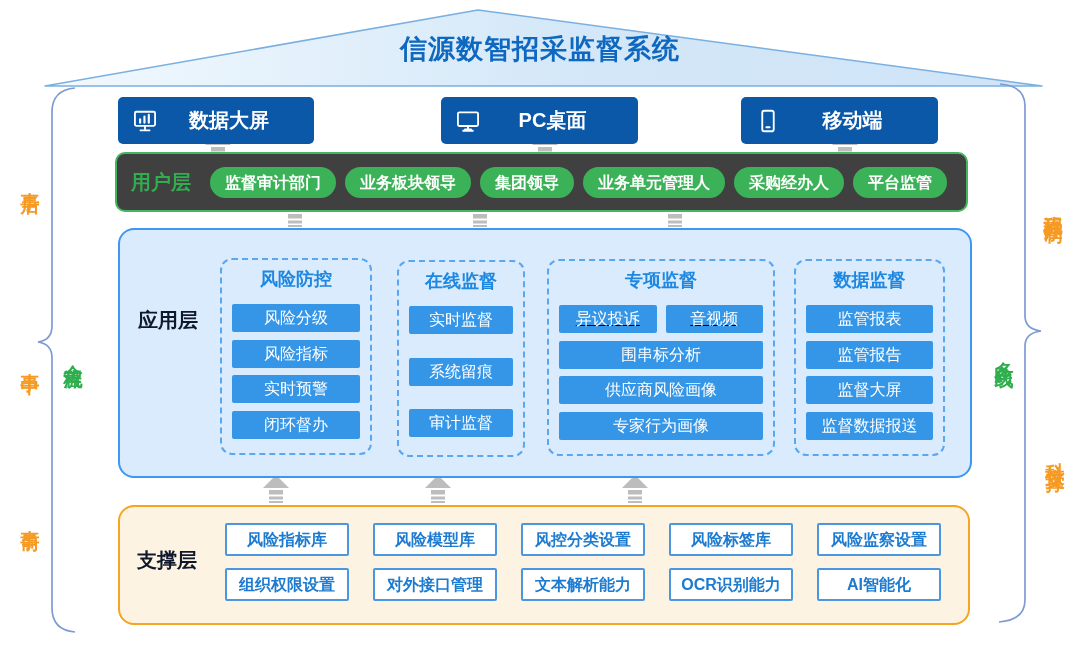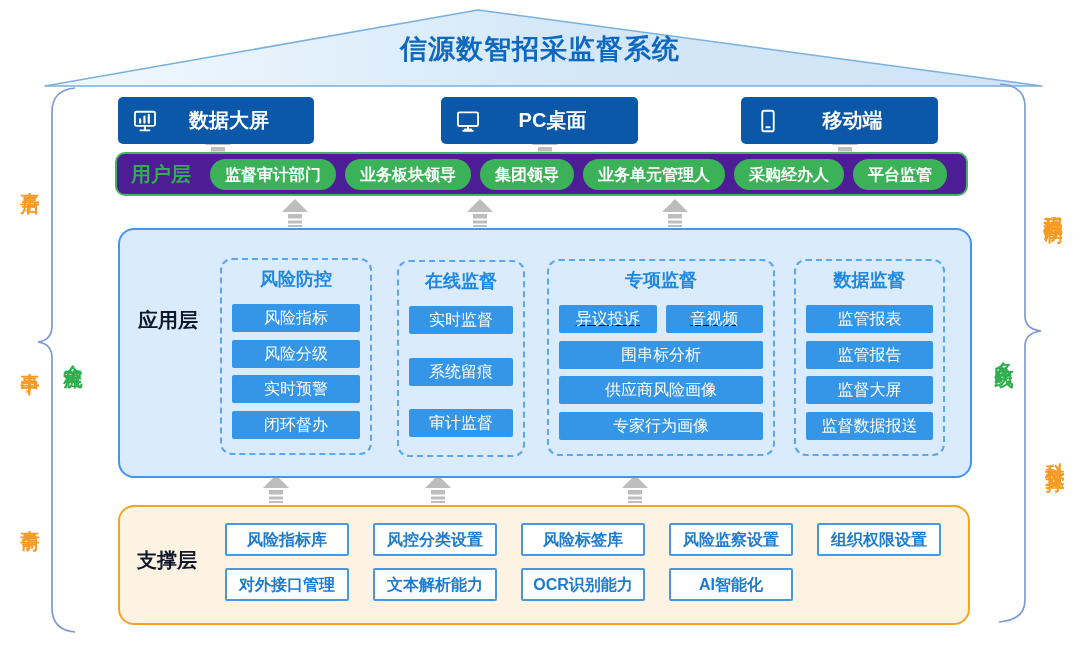--- a/index.html
+++ b/index.html
@@ -14,22 +14,22 @@
   }
   
   .term{
     position:absolute;top:97px;height:47px;background:#0b58a9;border-radius:5px;
     color:#fff;display:flex;align-items:center;padding:0 14px;box-sizing:border-box;
   }
   .term .tlabel{flex:1;text-align:center;font-size:20px;font-weight:bold;white-space:nowrap;}
   .ticon{width:26px;height:26px;flex:0 0 auto;}
   
   .user-layer{
-    position:absolute;left:115px;top:152px;width:853px;height:44px;box-sizing:border-box;
-    background:#4c1d95;border:2px solid #45b55f;border-radius:10px;
+    position:absolute;left:115px;top:152px;width:853px;height:60px;box-sizing:border-box;
+    background:#404040;border:2px solid #45b55f;border-radius:10px;
     display:flex;align-items:center;padding:0 8px 0 14px;gap:9px;
   }
   .layer-label{font-size:20px;font-weight:bold;white-space:nowrap;}
   .green-text{color:#2fae4e;}
   .blue-text{color:#0f172a;}
   .user-layer .layer-label{margin-right:10px;}
   .pill{
     background:#3bb257;color:#fff;font-weight:bold;font-size:16px;
     padding:0 15px;height:31px;line-height:31px;border-radius:16px;white-space:nowrap;
   }
@@ -186,22 +186,22 @@
     <span class="pill">采购经办人</span>
     <span class="pill">平台监管</span>
   </div>
 
   <div class="app-layer">
     <span class="layer-label blue-text app-label">应用层</span>
 
     <div class="col" style="left:100px;top:28px;width:152px;height:197px;">
       <div class="col-hd">风险防控</div>
       <div class="col-items">
+        <div class="item">风险分级</div>
         <div class="item">风险指标</div>
-        <div class="item">风险分级</div>
         <div class="item">实时预警</div>
         <div class="item">闭环督办</div>
       </div>
     </div>
 
     <div class="col" style="left:277px;top:30px;width:128px;height:197px;">
       <div class="col-hd">在线监督</div>
       <div class="col-items loose">
         <div class="item">实时监督</div>
         <div class="item">系统留痕</div>
@@ -230,20 +230,21 @@
         <div class="item">监督大屏</div>
         <div class="item">监督数据报送</div>
       </div>
     </div>
   </div>
 
   <div class="support-layer">
     <span class="layer-label blue-text sup-label">支撑层</span>
     <div class="sup-grid">
       <div class="sup-box">风险指标库</div>
+      <div class="sup-box">风险模型库</div>
       <div class="sup-box">风控分类设置</div>
       <div class="sup-box">风险标签库</div>
       <div class="sup-box">风险监察设置</div>
       <div class="sup-box">组织权限设置</div>
       <div class="sup-box">对外接口管理</div>
       <div class="sup-box">文本解析能力</div>
       <div class="sup-box">OCR识别能力</div>
       <div class="sup-box">AI智能化</div>
     </div>
   </div>

